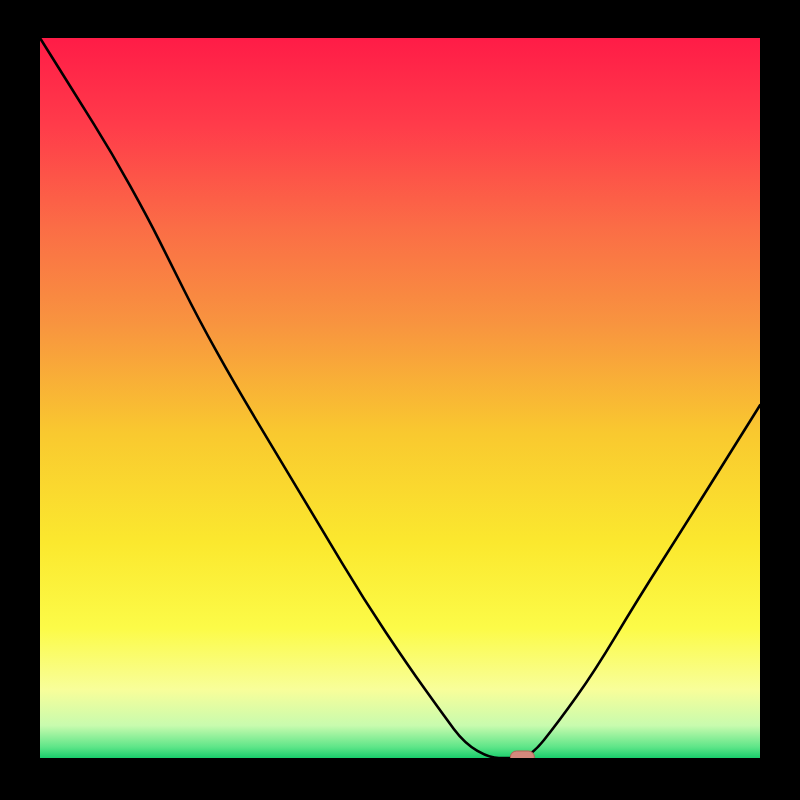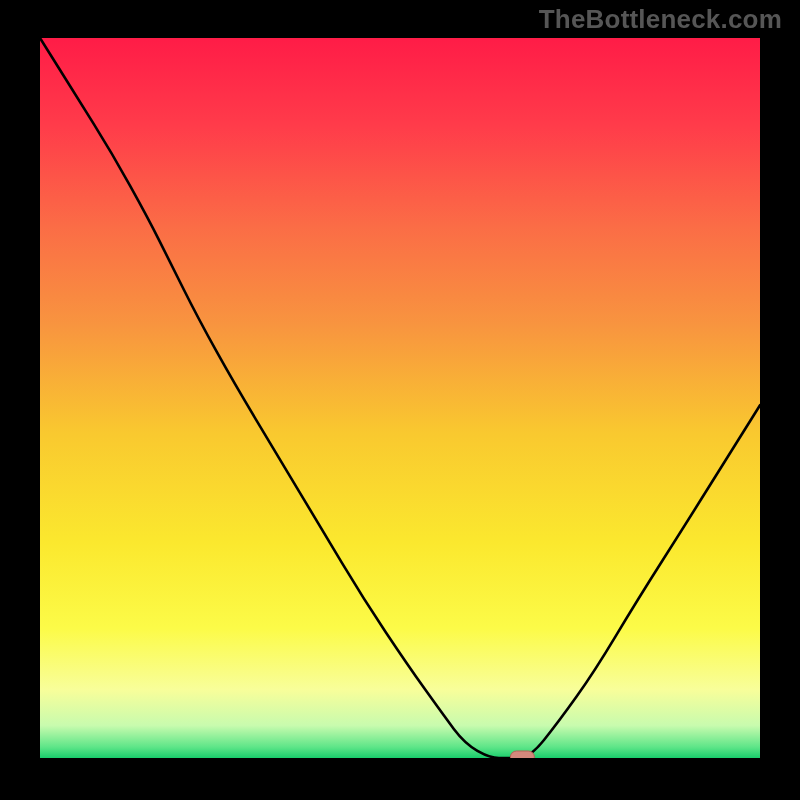--- a/index.html
+++ b/index.html
@@ -38,21 +38,20 @@
   svg {
     display: block;
     width: 720px;
     height: 720px;
   }
 </style>
 </head>
 <body>
 
 <div class="frame">
-  <div class="watermark">TheBottleneck.com</div>
 
   <div class="plot-wrap">
     <svg viewBox="0 0 720 720" preserveAspectRatio="none">
       <defs>
         <linearGradient id="bg-grad" x1="0" y1="0" x2="0" y2="1">
             <stop offset="0%" stop-color="#FF1C47"></stop>
             <stop offset="12%" stop-color="#FF3B4A"></stop>
             <stop offset="26%" stop-color="#FB6C46"></stop>
             <stop offset="40%" stop-color="#F8953F"></stop>
             <stop offset="55.00000000000001%" stop-color="#F9C92F"></stop>

